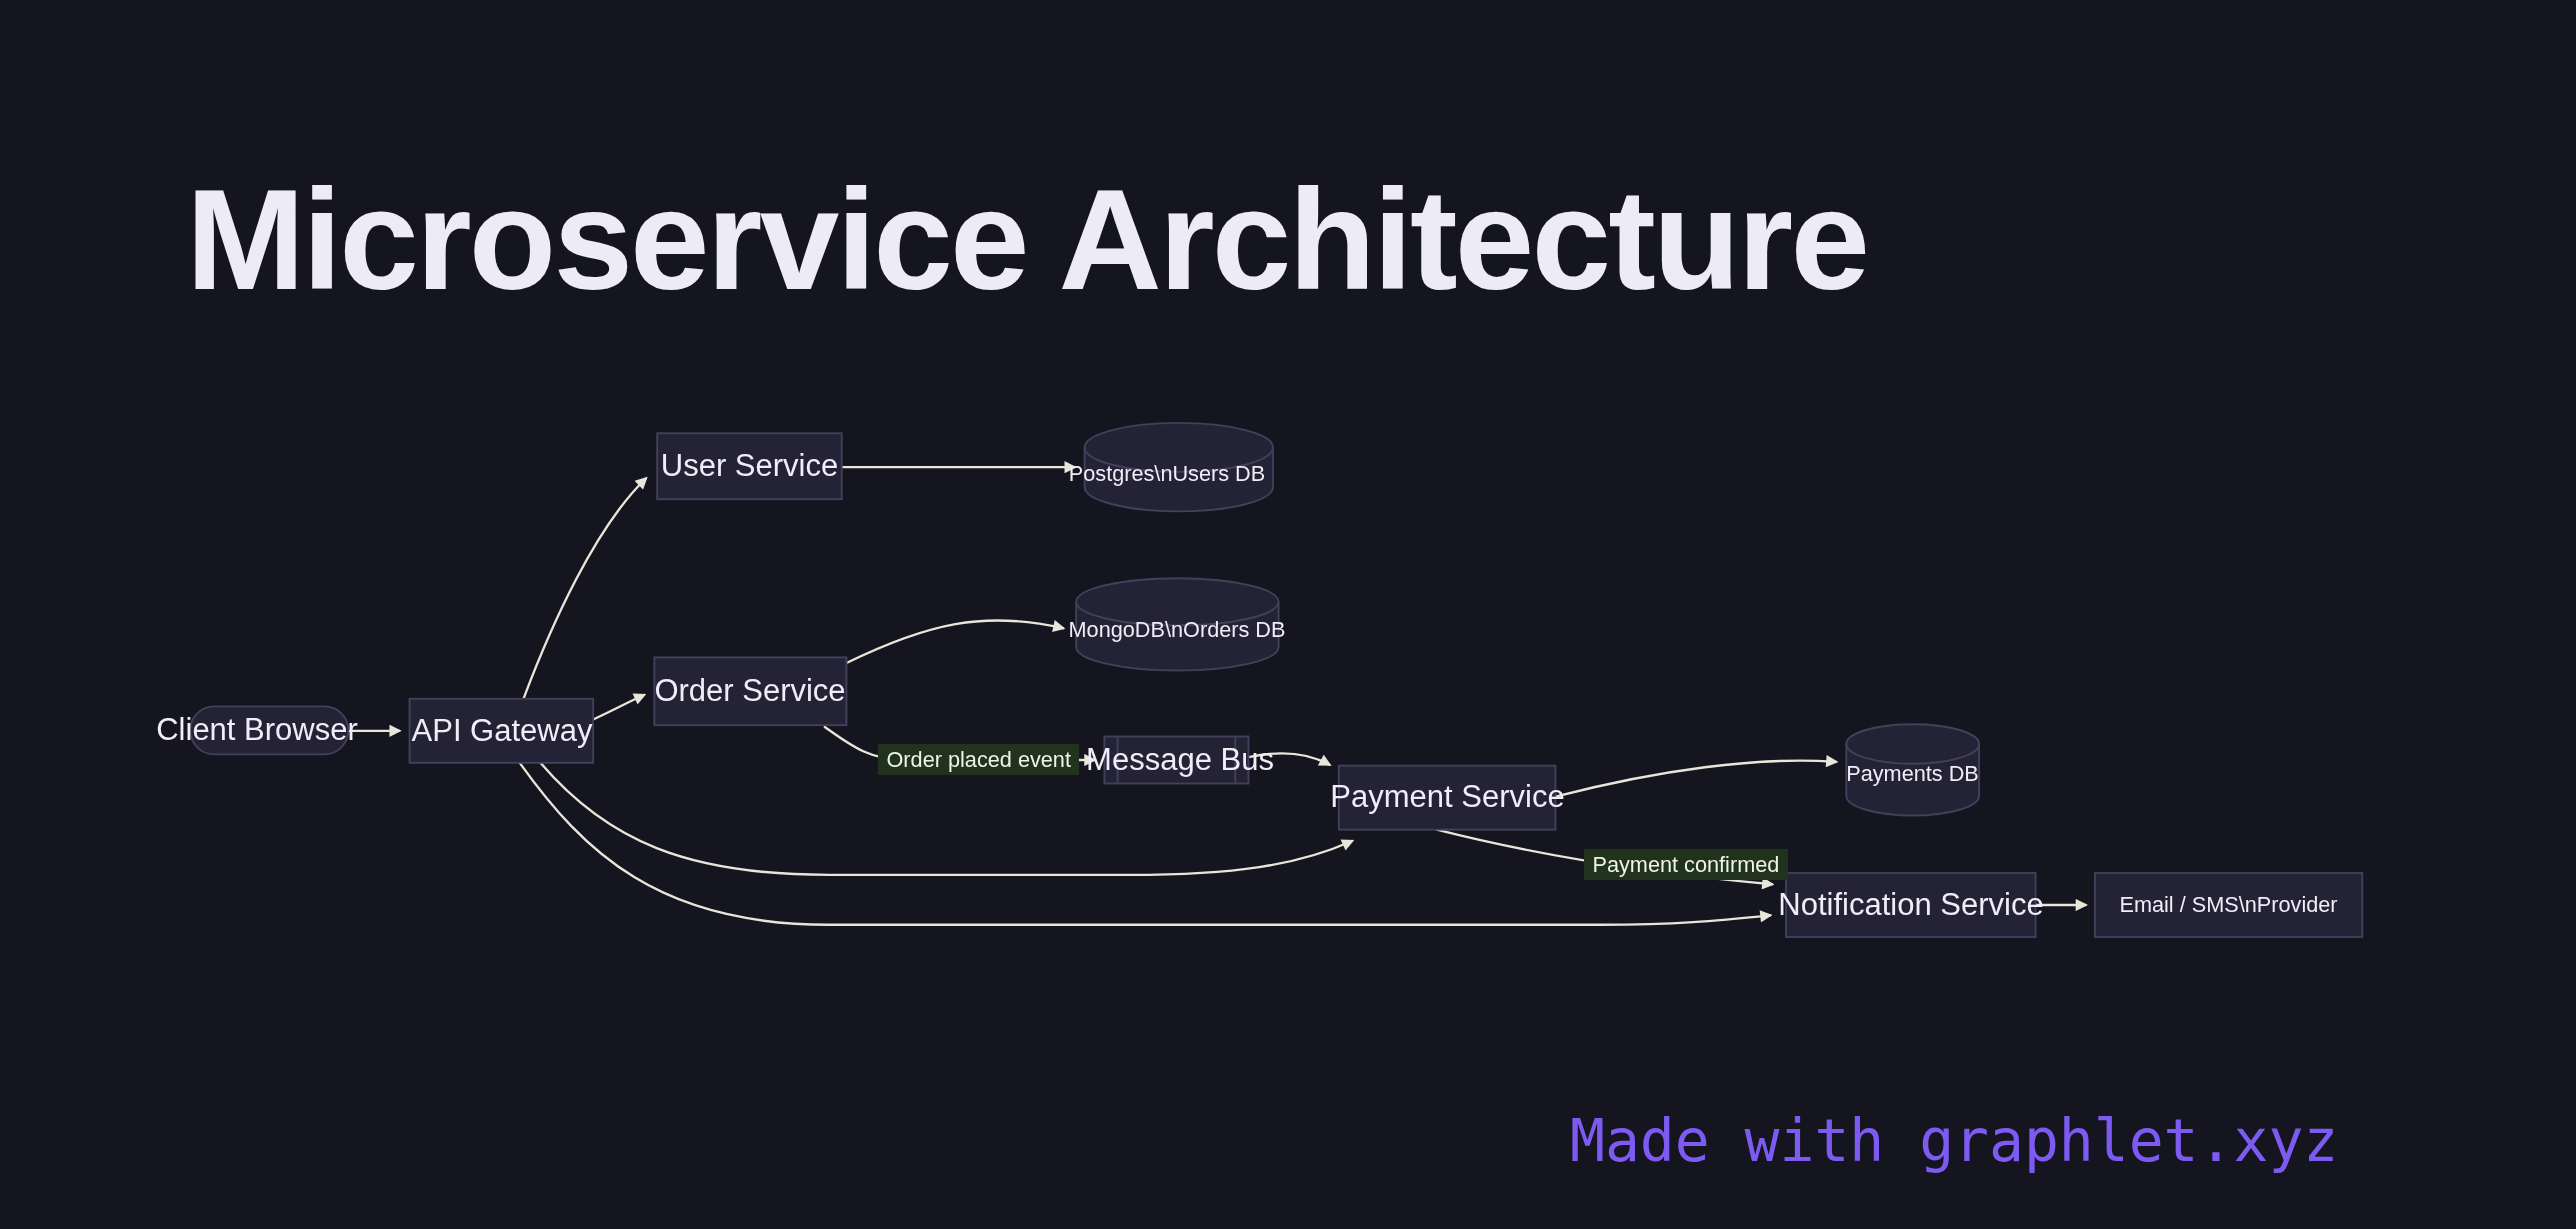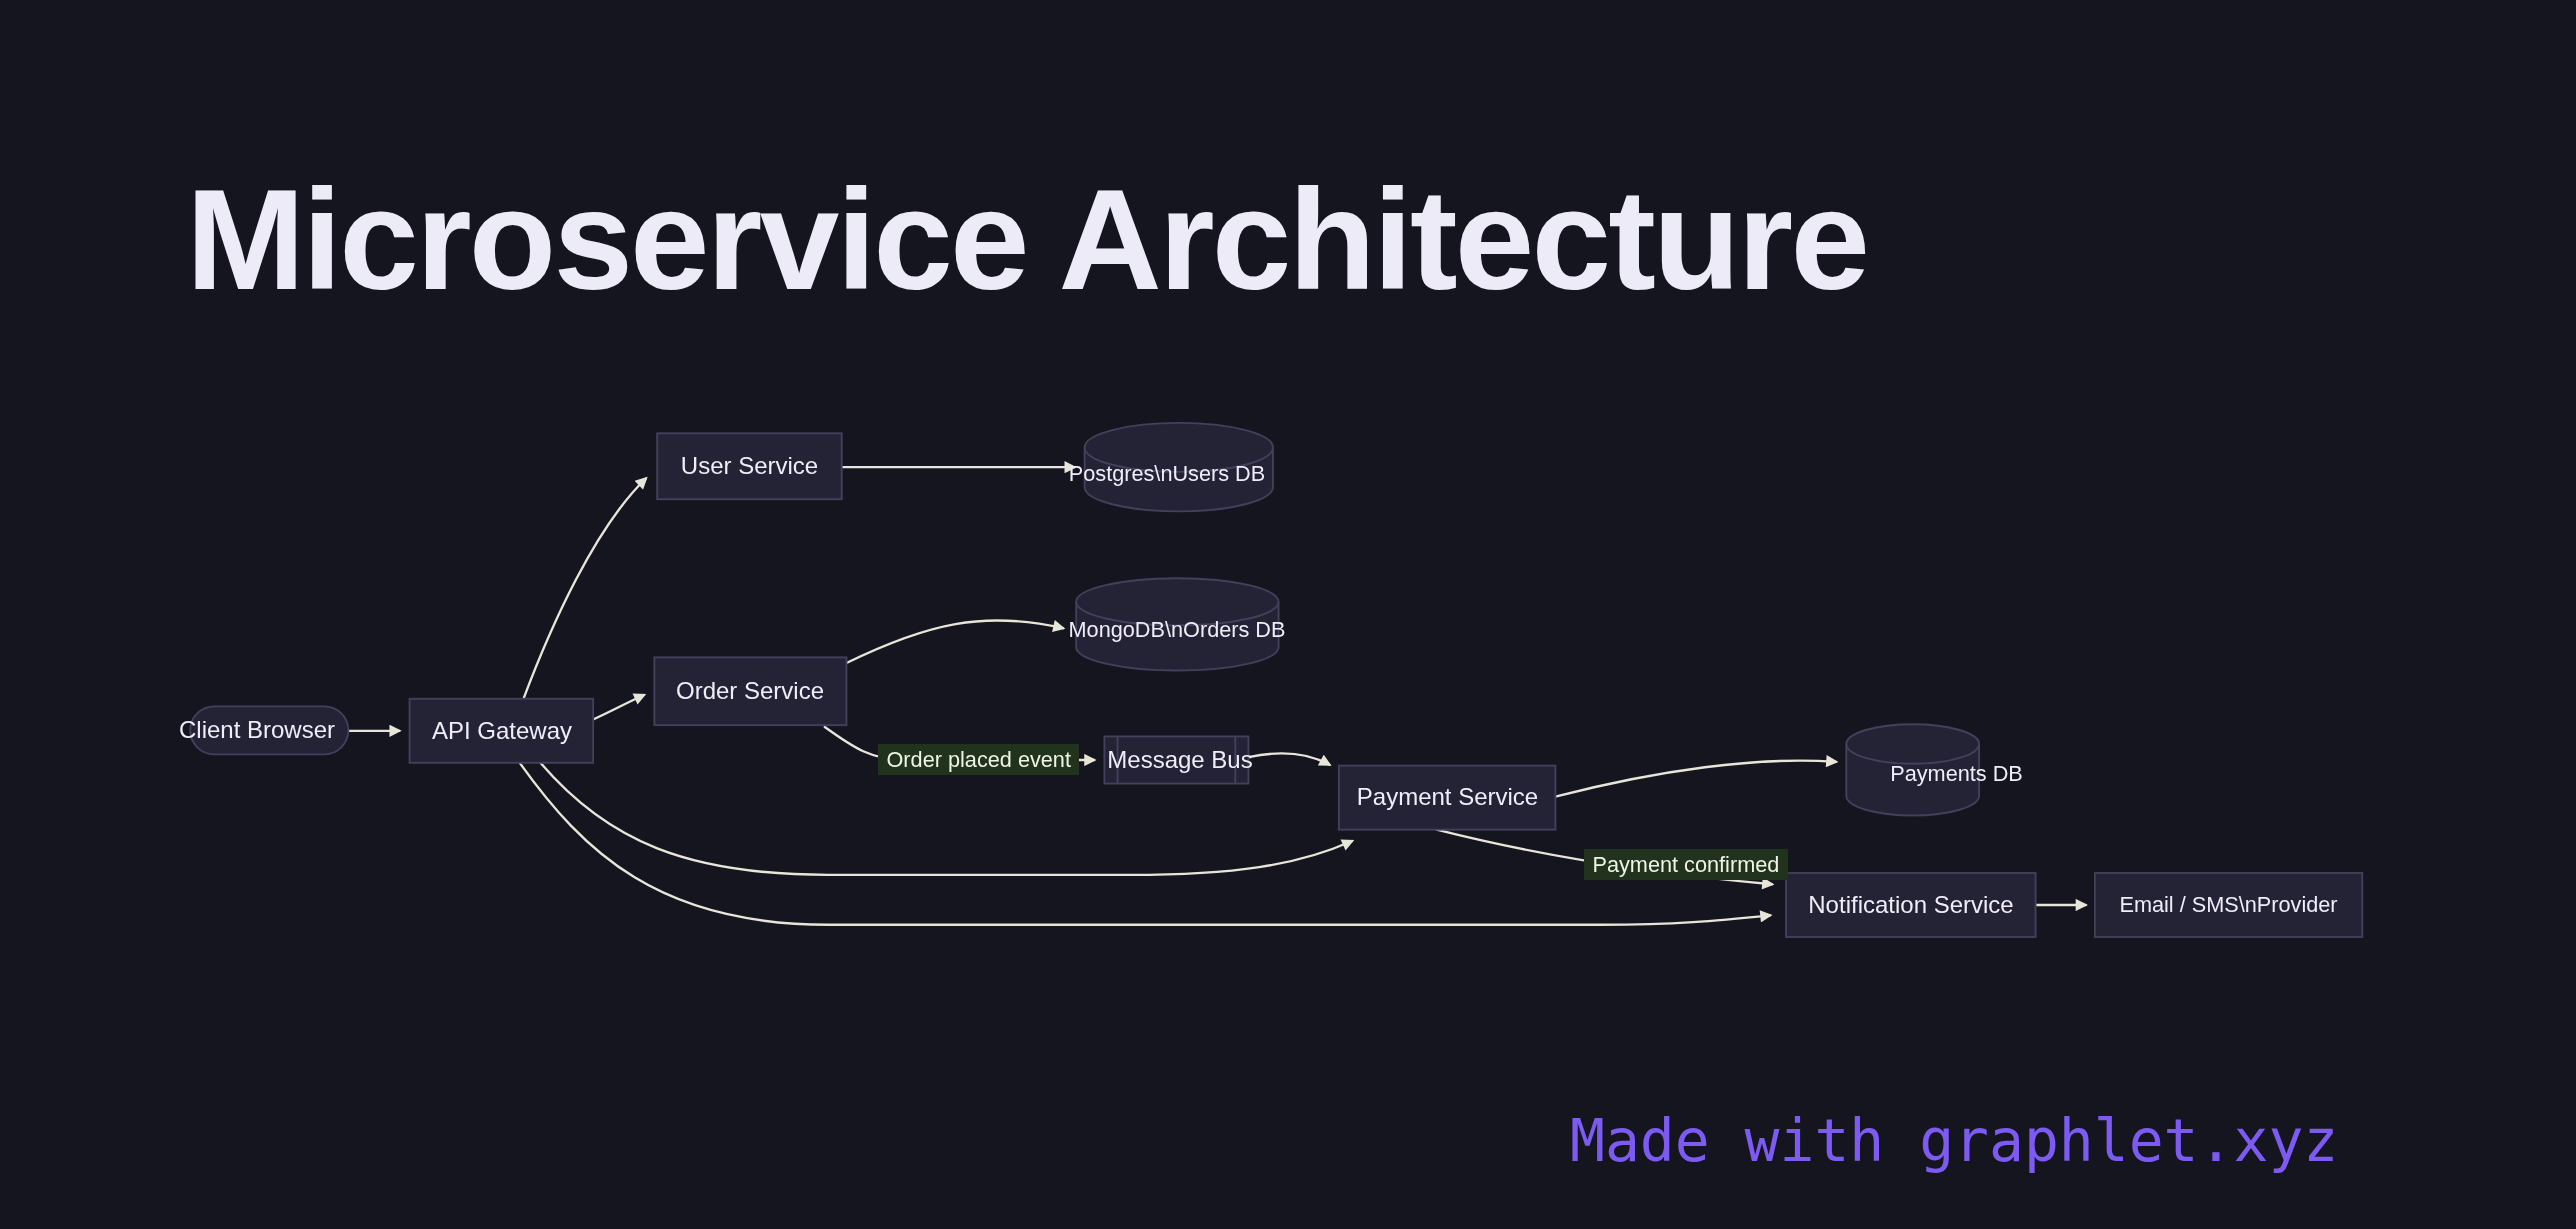--- a/index.html
+++ b/index.html
@@ -10,21 +10,21 @@
   html,body{margin:0;padding:0;background:var(--background);}
   .stage{position:relative;width:2576px;height:1230px;background:var(--background);
          overflow:hidden;font-family:"Liberation Sans",sans-serif;text-align:center;}
   .page-title{position:absolute;left:186px;top:168px;font-size:143px;font-weight:700;
          letter-spacing:-2.8px;line-height:1;color:var(--title-text);white-space:nowrap;}
   svg.diagram{position:absolute;left:0;top:0;width:2576px;height:1230px;}
   .shape{fill:var(--node-fill);stroke:var(--node-border);stroke-width:2;}
   .shape-line{stroke:var(--node-border);stroke-width:2;fill:none;}
   .edge{stroke:var(--edge);stroke-width:2.5;fill:none;stroke-linecap:round;}
   .node-label{position:absolute;display:flex;align-items:center;justify-content:center;
-         color:var(--node-text);font-size:24px;white-space:nowrap;}
+         color:var(--node-text);font-size:31px;white-space:nowrap;}
   .node-label.small{font-size:21.7px;}
   .edge-label{position:absolute;background:var(--edge-label-bg);color:var(--edge-label-text);
          font-size:21.7px;line-height:1;padding:4.7px 8.5px;white-space:nowrap;}
   .footer{position:absolute;left:1570px;top:1107px;font-family:"DejaVu Sans Mono",monospace;
          font-size:58px;color:var(--footer-text);white-space:nowrap;}
 </style>
 </head>
 <body>
 
 <div class="stage">
@@ -74,21 +74,21 @@
   </svg>
 
   <div class="node-label" style="left:178px;top:706px;width:158px;height:48px;">Client Browser</div>
   <div class="node-label" style="left:410px;top:699px;width:184px;height:64px;">API Gateway</div>
   <div class="node-label" style="left:657px;top:433px;width:185px;height:66px;">User Service</div>
   <div class="node-label small" style="left:1085px;top:450px;width:164px;height:47px;">Postgres\nUsers DB</div>
   <div class="node-label" style="left:654px;top:657px;width:192px;height:68px;">Order Service</div>
   <div class="node-label small" style="left:1076px;top:606px;width:202px;height:47px;">MongoDB\nOrders DB</div>
   <div class="node-label" style="left:1104px;top:736px;width:152px;height:47px;">Message Bus</div>
   <div class="node-label" style="left:1339px;top:765px;width:217px;height:64px;">Payment Service</div>
-  <div class="node-label small" style="left:1846px;top:750px;width:133px;height:47px;padding-left:44px;">Payments DB</div>
+  <div class="node-label small" style="left:1846px;top:750px;width:133px;height:47px;">Payments DB</div>
   <div class="node-label small" style="left:2095px;top:873px;width:267px;height:64px;">Email / SMS\nProvider</div>
   <div class="node-label" style="left:1786px;top:873px;width:250px;height:64px;">Notification Service</div>
 
   <div class="edge-label" style="left:878px;top:744px;">Order placed event</div>
   <div class="edge-label" style="left:1584px;top:849px;">Payment confirmed</div>
 
   <div class="footer">Made with graphlet.xyz</div>
 </div>
 
 

